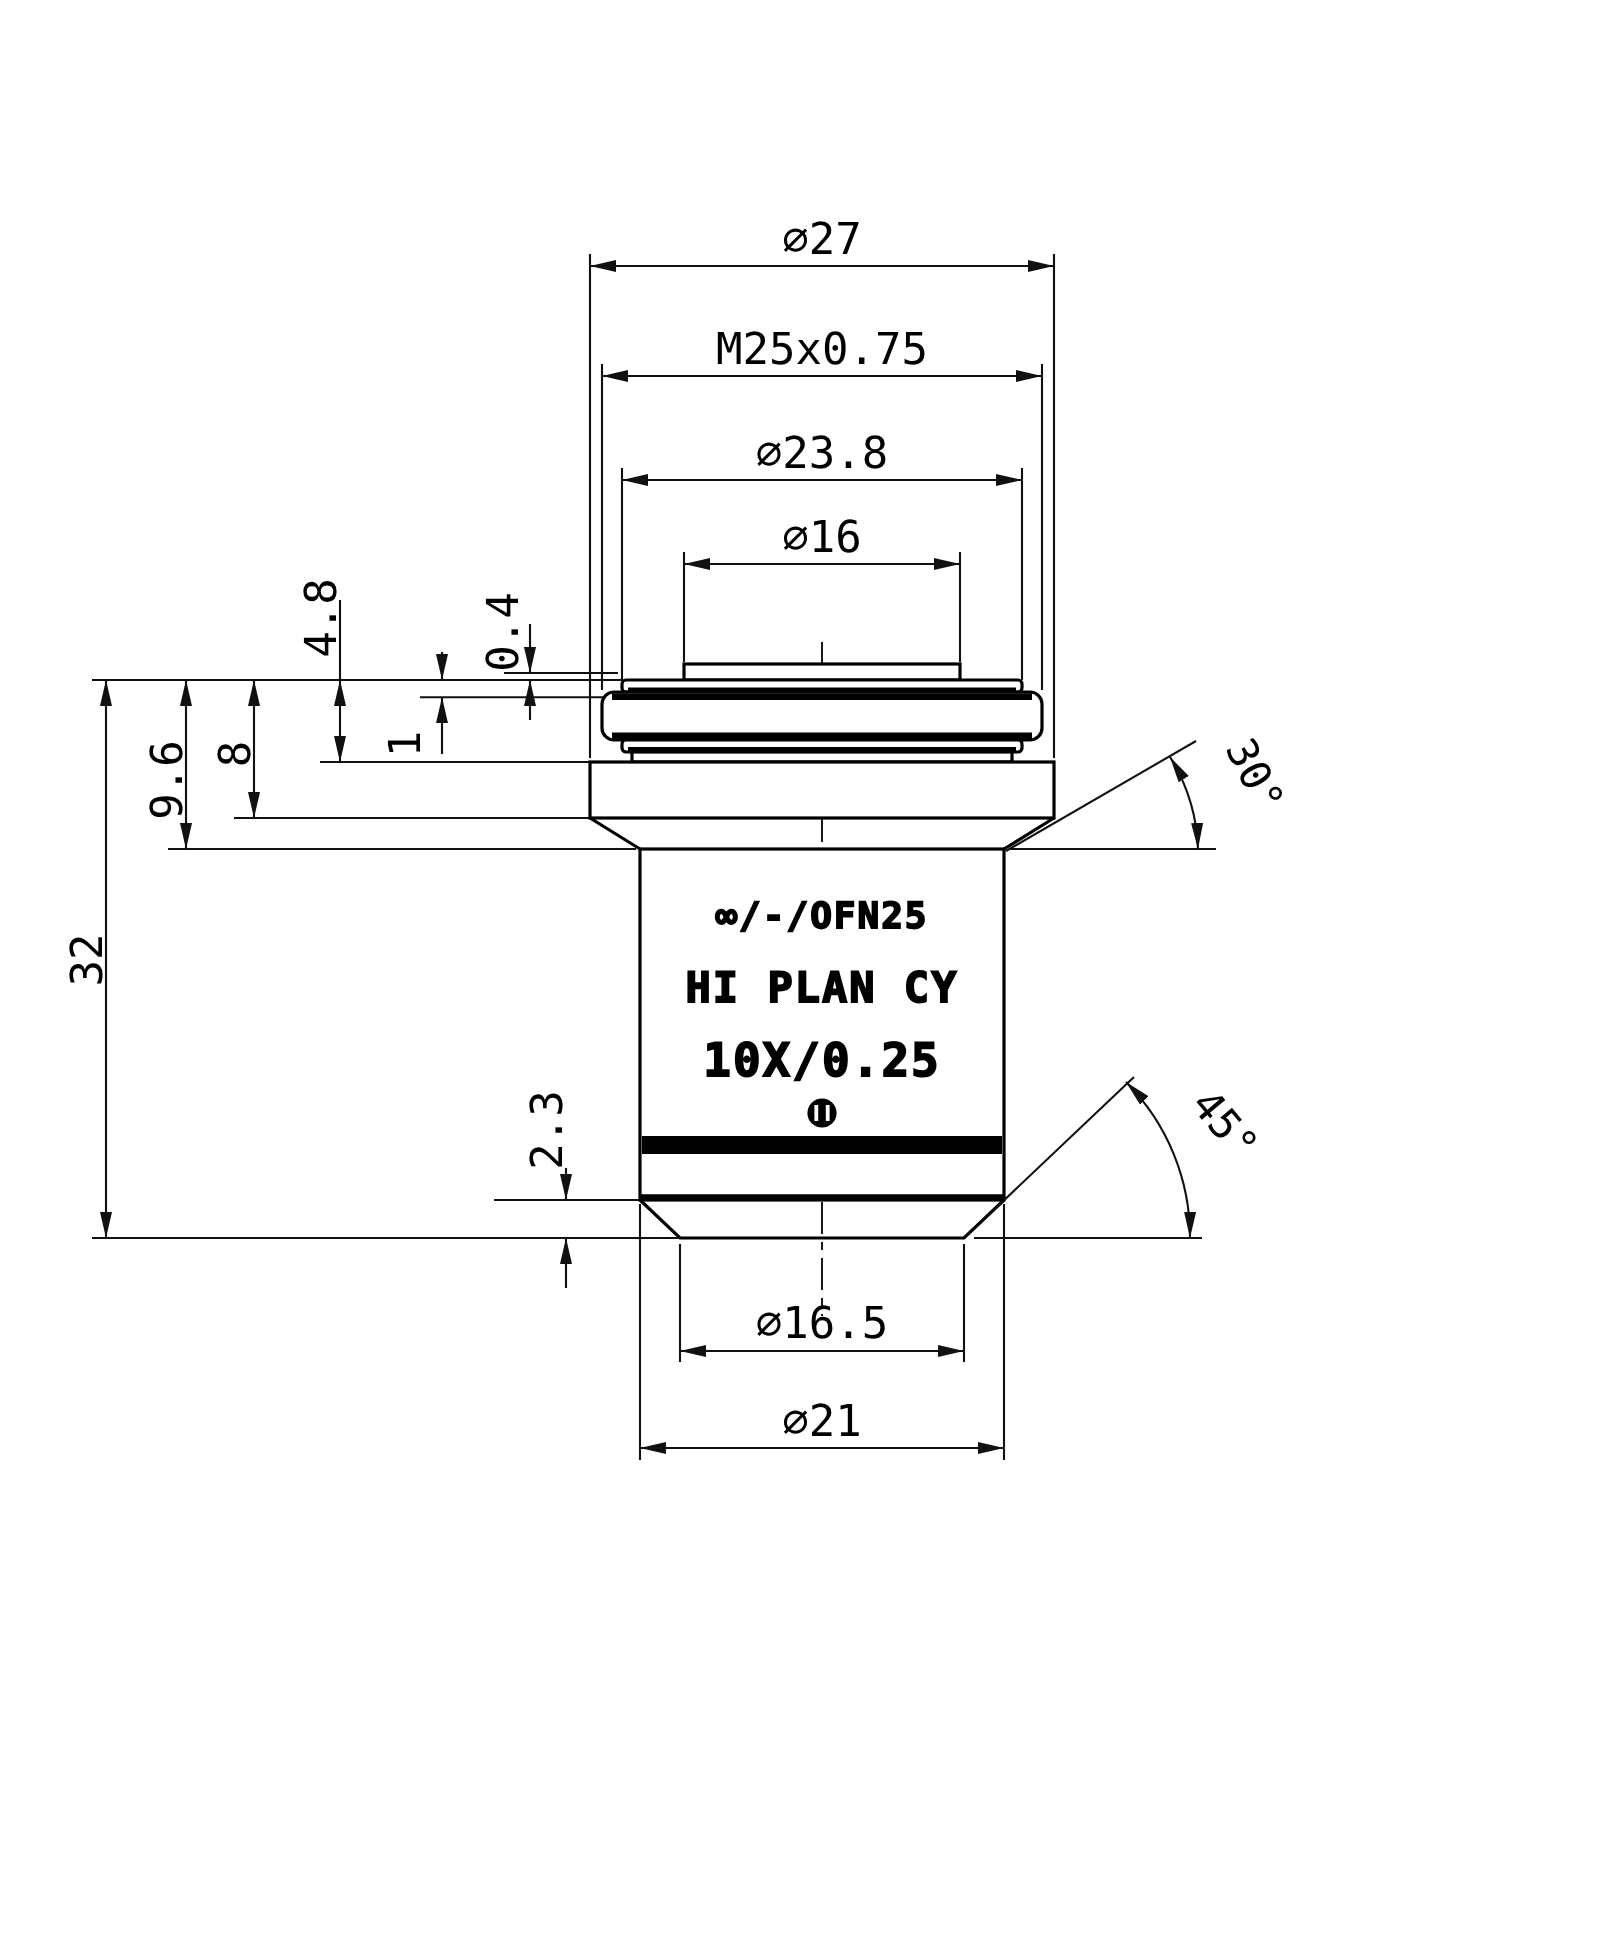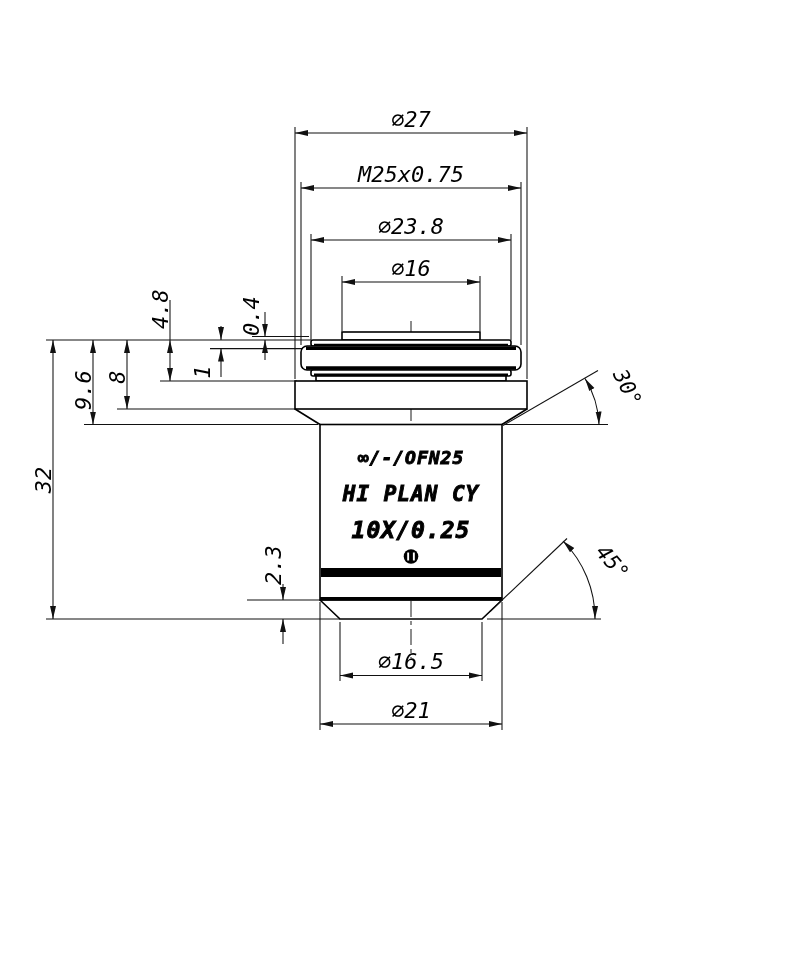--- a/index.html
+++ b/index.html
@@ -1,17 +1,17 @@
 <!DOCTYPE html>
 <html><head>
 <meta charset="utf-8">
 <style>
   html,body{margin:0;padding:0;background:#ffffff;}
   .stage{position:relative;width:800px;height:974px;background:#fff;overflow:hidden;
-         font-family:"DejaVu Sans Mono", monospace;font-style:italic;}
+         font-family:"DejaVu Sans Mono", monospace;}
   svg{display:block}
   .thin{stroke:#111;stroke-width:1.05;fill:none;}
   .dimline{stroke:#111;stroke-width:1.05;fill:none;}
   .obj{stroke:#000;stroke-width:1.6;fill:#fff;}
   .objline{stroke:#000;stroke-width:1.6;fill:none;}
   .bold3{stroke:#000;stroke-width:3.4;fill:none;stroke-linecap:butt;}
   .bold25{stroke:#000;stroke-width:2.4;fill:none;}
   .cl{stroke:#000;stroke-width:0.9;fill:none;stroke-dasharray:16 4 4 4;}
   .dimtext{font-family:"DejaVu Sans Mono", monospace;font-size:22px;fill:#000;}
   .dimtext-small{font-family:"DejaVu Sans Mono", monospace;font-size:21px;fill:#000;}

